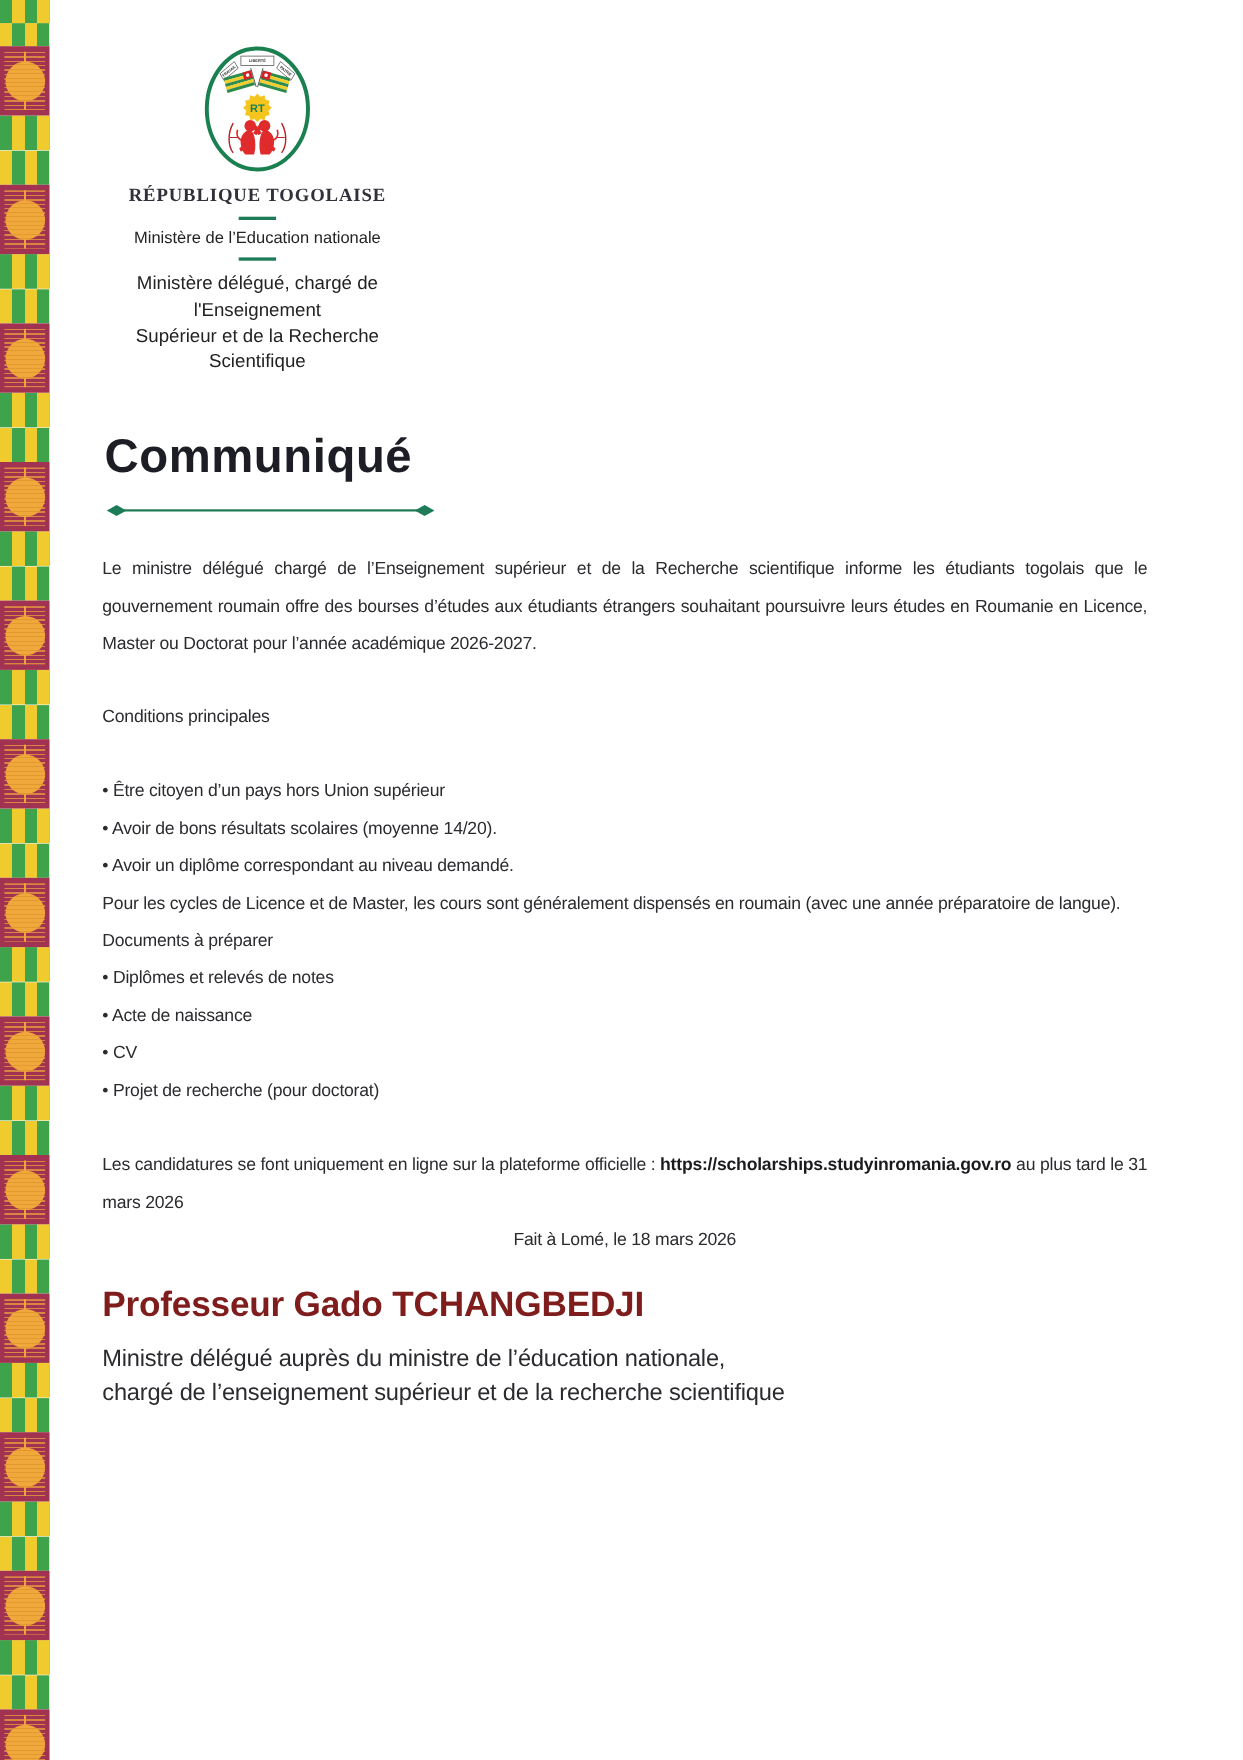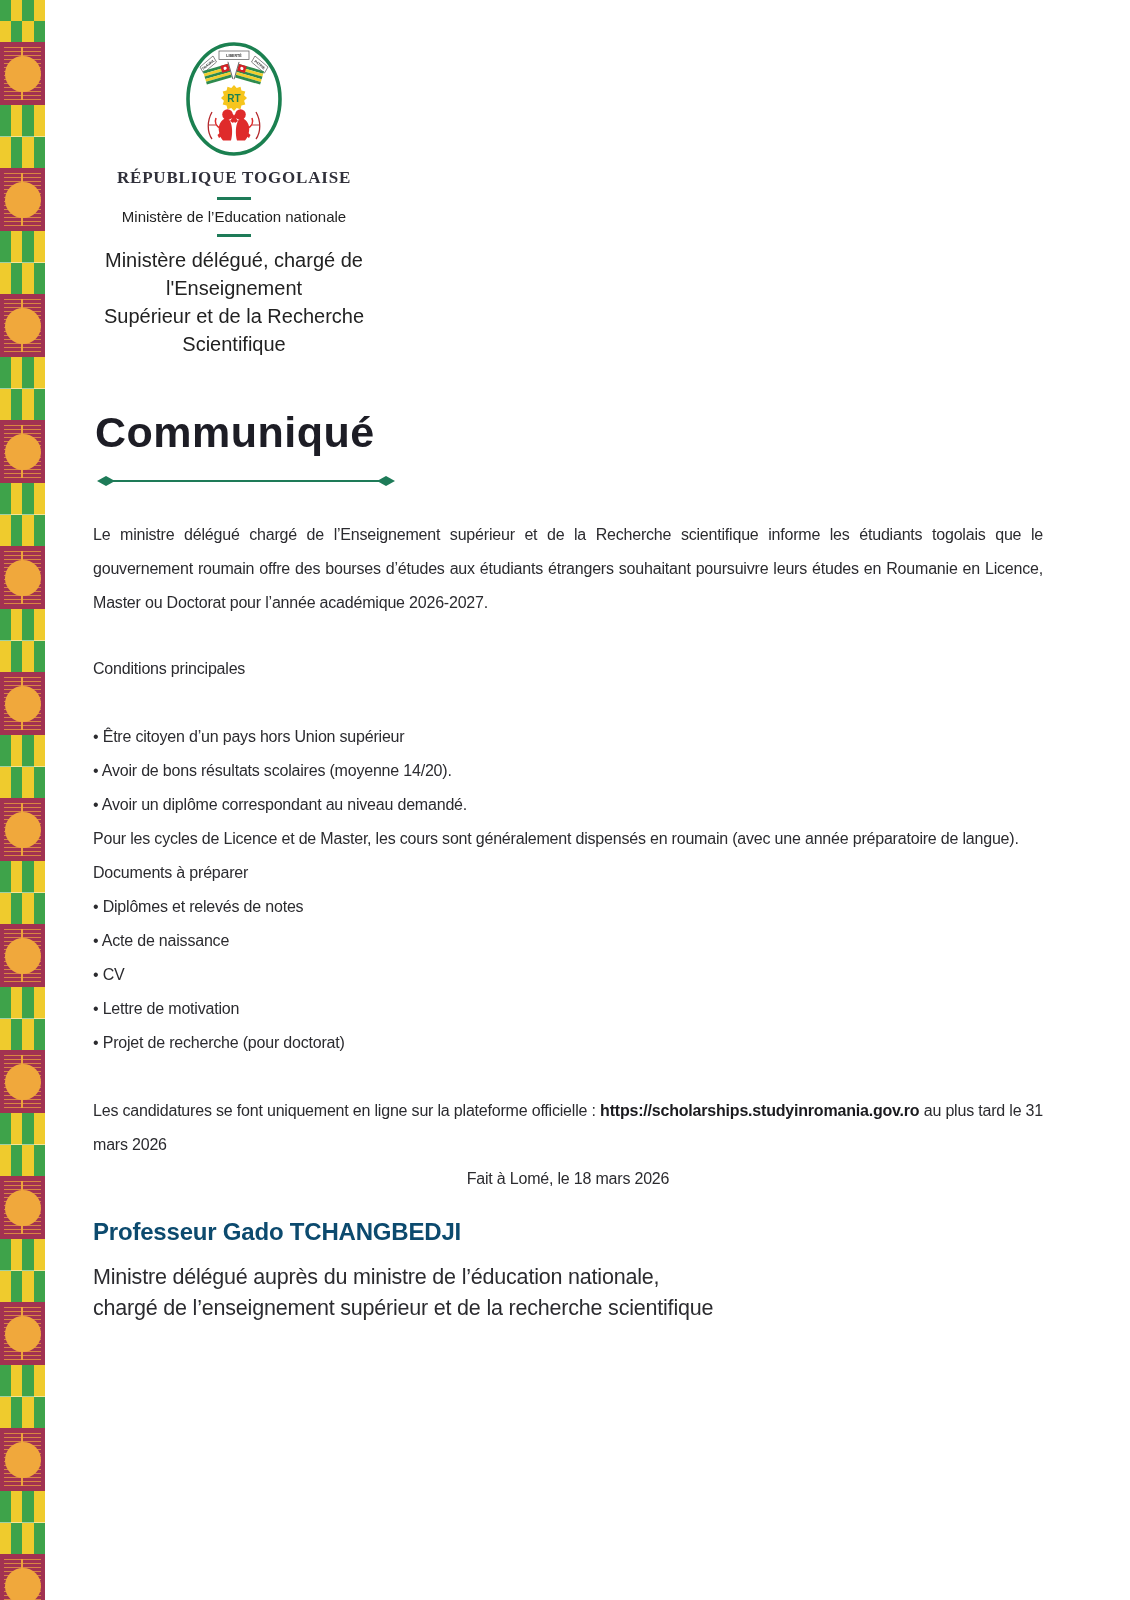--- a/index.html
+++ b/index.html
@@ -43,42 +43,42 @@
   }
 
   
   .content{position:absolute;left:93px;top:0;width:950px;padding-top:38px;color:var(--text);}
 
   .header-block{width:282px;text-align:center;}
   .coat{display:block;margin:0 auto;}
   .republic{font-family:"Liberation Serif","DejaVu Serif",serif;font-weight:bold;font-size:17px;letter-spacing:.8px;color:#30303a;margin-top:10px;text-align:center;}
   .hr-green{width:34px;height:3px;background:var(--accent-green);margin:9px auto 8px auto;}
   .ministry{font-size:15px;color:#222;}
-  .delegated{font-size:20px;line-height:1.4;color:#222;margin-top:9px;}
+  .delegated{font-size:17px;line-height:1.4;color:#222;margin-top:9px;}
 
   .doc-title{font-size:43px;font-weight:bold;color:var(--title);letter-spacing:.5px;margin:50px 0 0 2px;}
   .title-rule{position:relative;width:278px;height:2px;background:var(--accent-green);margin:23px 0 0 14px;}
   .title-rule::before,.title-rule::after{
     content:"";position:absolute;top:-4px;width:18px;height:10px;background:var(--accent-green);
     clip-path:polygon(0 50%,50% 0,100% 50%,50% 100%);
   }
   .title-rule::before{left:-10px;}
   .title-rule::after{right:-10px;}
 
   .body-text{font-size:16px;line-height:34px;letter-spacing:-.2px;}
   p{margin:0;}
   .intro{margin-top:36px;text-align:justify;}
   .section-heading{margin-top:32px;}
   ul.plain{list-style:none;margin:0;padding:0;}
   ul.gap-top{margin-top:34px;}
   ul.plain li::before{content:"• ";}
   .application{margin-top:34px;text-align:justify;}
   .application b{font-weight:bold;color:#1b1b1f;}
   .place-date{text-align:center;}
-  .signatory{margin-top:22px;font-size:24px;font-weight:bold;color:#0c4a6e;letter-spacing:-.2px;}
+  .signatory{margin-top:22px;font-size:32px;font-weight:bold;color:#7f1d1d;letter-spacing:-.2px;}
   .role{margin-top:16px;font-size:21.5px;line-height:31px;letter-spacing:-.2px;}
 </style>
 </head>
 <body>
 
 <div class="page">
 
   <div class="kente-strip">
       <div class="kb kb-g" style="height: 42px;"></div>
       <div class="kb kb-m" style="height: 63px;"></div>
@@ -187,21 +187,20 @@
       <li>Avoir un diplôme correspondant au niveau demandé.</li>
     </ul>
 
     <p class="body-text">Pour les cycles de Licence et de Master, les cours sont généralement dispensés en roumain (avec une année préparatoire de langue).</p>
     <p class="body-text">Documents à préparer</p>
 
     <ul class="plain body-text">
       <li>Diplômes et relevés de notes</li>
       <li>Acte de naissance</li>
       <li>CV</li>
-      <li>Lettre de motivation</li>
       <li>Projet de recherche (pour doctorat)</li>
     </ul>
 
     <p class="application body-text">
       <span>Les candidatures se font uniquement en ligne sur la plateforme officielle :</span>
       <b>https://scholarships.studyinromania.gov.ro</b>
       <span>au plus tard le 31 mars 2026</span>
     </p>
 
     <p class="place-date body-text">Fait à Lomé, le 18 mars 2026</p>

